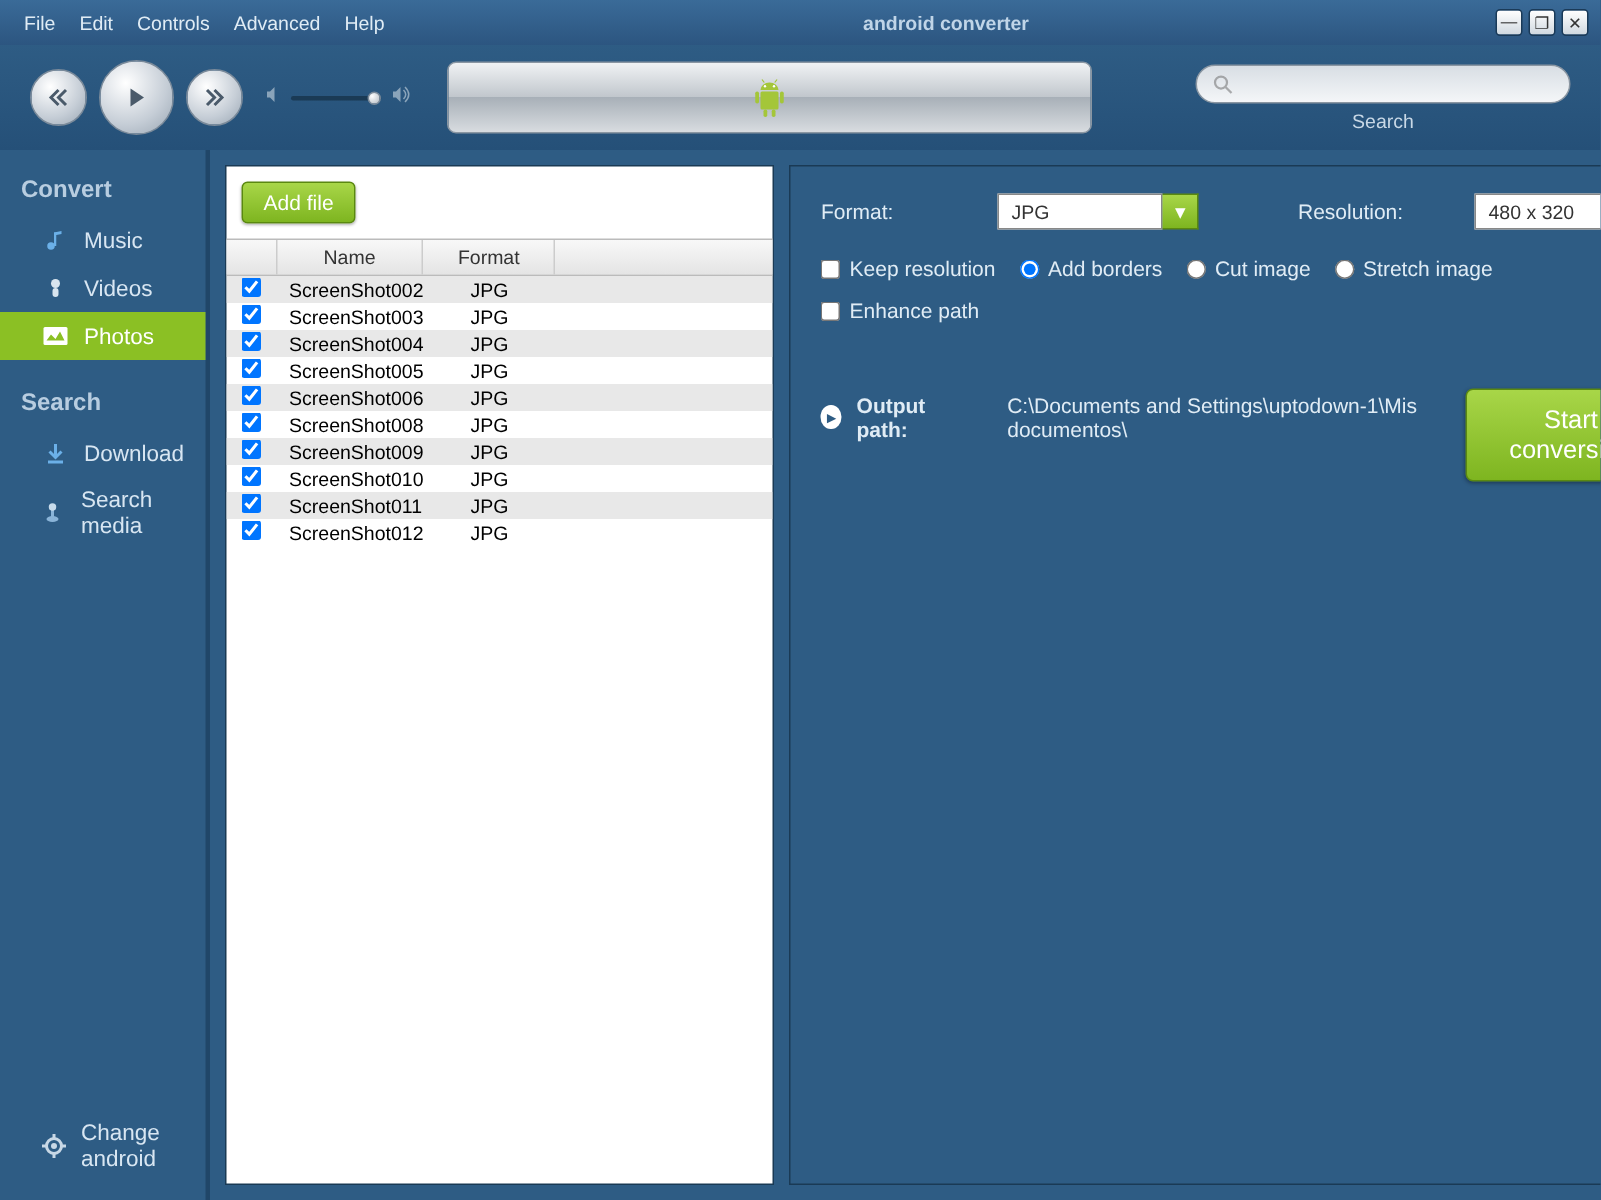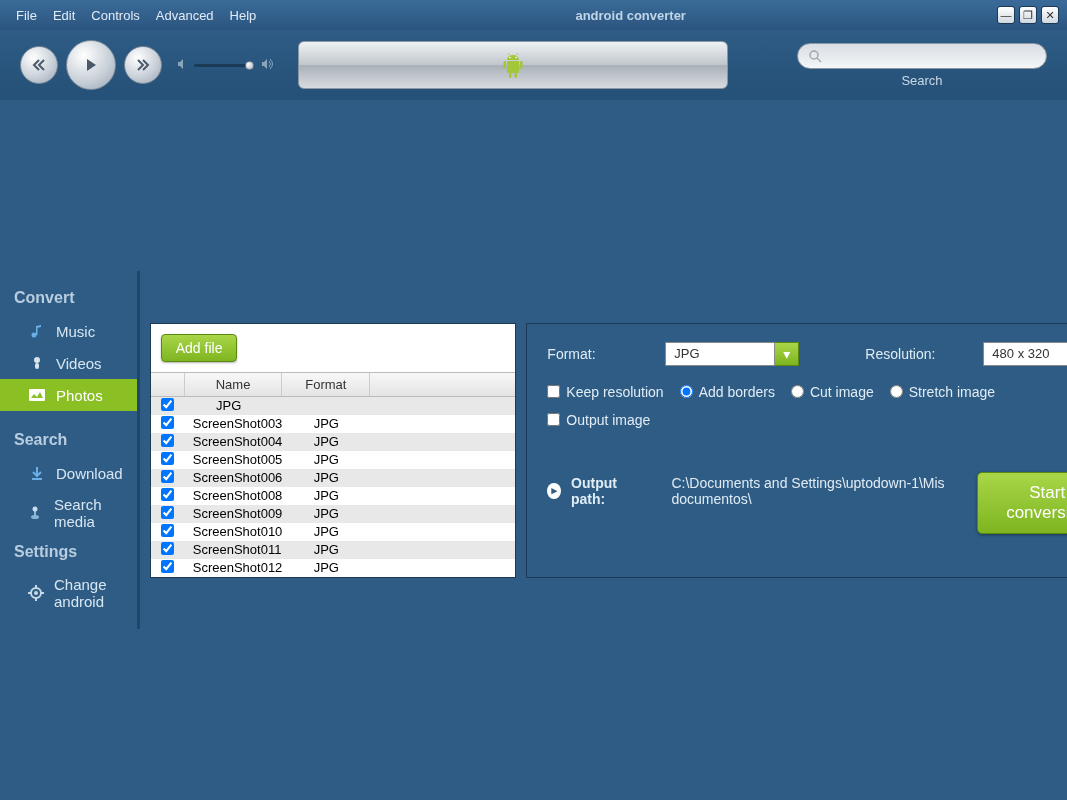--- a/index.html
+++ b/index.html
@@ -18,21 +18,21 @@
 .vol-group { display:flex; align-items:center; gap:6px; color:#bcd0e0; }
 .vol-track { width:60px; height:3px; background:#1a3a55; border-radius:2px; position:relative;}
 .vol-track .nub{ position:absolute; right:0; top:-3px; width:9px; height:9px; border-radius:50%; background:radial-gradient(circle at 30% 30%,#fff,#b0b8c0); border:1px solid #7a8a9a;}
 .banner { flex:1; max-width: 430px; height: 48px; background: linear-gradient(to bottom,#f0f2f4,#c0c6cc 50%,#a8b0b8 50%,#d8dce0); border:1px solid #8a96a2; border-radius:6px; margin-left:10px; display:flex; align-items:center; justify-content:center;}
 .android-icon{ width:24px; height:28px;}
 .search-wrap { display:flex; flex-direction:column; align-items:center; gap:4px; margin-left:auto;}
 .search-box { width:250px; height:26px; border-radius:13px; background:linear-gradient(to bottom,#d8dee4,#f4f6f8); border:1px solid #8a96a2; display:flex; align-items:center; padding:0 10px;}
 .search-box svg{ opacity:0.5;}
 .search-label { color:#c8d8e6; font-size:13px; }
 
-.body-area { display:flex; height: calc(800px - 100px); align-items: center; }
+.body-area { display:flex; height: calc(800px - 100px); }
 
 .sidebar { width: 270px; background:#2e5c84; padding: 12px 0; display:flex; flex-direction:column; border-right:3px solid #204668;}
 .side-section-title { color:#b8cde0; font-size:16px; font-weight:bold; padding:6px 14px 8px;}
 .side-item { display:flex; align-items:center; gap:10px; color:#d8e6f2; font-size:15px; padding:7px 14px 7px 28px; cursor:pointer;}
 .side-item.active { background:#8bc024; color:#fff;}
 .side-item .icn { width:18px; height:18px; display:flex; align-items:center; justify-content:center;}
 .side-spacer { height: 14px; }
 .side-flex { flex:1; }
 
 .main { flex:1; background:#2e5c84; padding:10px; display:flex; flex-direction:row; gap:10px;}
@@ -193,21 +193,20 @@
             <svg width="16" height="16" viewBox="0 0 16 16">
               <ellipse cx="7" cy="12" rx="4" ry="2" fill="#8ab4d8"></ellipse>
               <rect x="6" y="4" width="2" height="8" fill="#8ab4d8"></rect>
               <circle cx="7" cy="4" r="2.5" fill="#c8dcec"></circle>
             </svg>
           </span>
           <span>Search media</span>
         </div>
       </div>
     <div class="side-flex"></div>
-    <div class="side-section-title">Settings</div>
     <div id="settings-items">
         <div class="side-item">
           <span class="icn">
             <svg width="16" height="16" viewBox="0 0 16 16">
               <circle cx="8" cy="8" r="5" fill="none" stroke="#c8d8e6" stroke-width="2"></circle>
               <circle cx="8" cy="8" r="2" fill="#c8d8e6"></circle>
               <g stroke="#c8d8e6" stroke-width="2">
                 <line x1="8" y1="0" x2="8" y2="3"></line>
                 <line x1="8" y1="13" x2="8" y2="16"></line>
                 <line x1="0" y1="8" x2="3" y2="8"></line>
@@ -227,20 +226,21 @@
       </div>
       <div class="table-header">
         <div class="th check"></div>
         <div class="th name">Name</div>
         <div class="th format">Format</div>
         <div class="th pad"></div>
       </div>
       <div class="table-body" id="table-body">
           <div class="row odd">
             <div class="cell check"><input type="checkbox" checked="" style=""></div>
+            <div class="cell name">ScreenShot002</div>
             <div class="cell format">JPG</div>
             <div class="cell pad"></div>
           </div>
           <div class="row">
             <div class="cell check"><input type="checkbox" checked="" style=""></div>
             <div class="cell name">ScreenShot003</div>
             <div class="cell format">JPG</div>
             <div class="cell pad"></div>
           </div>
           <div class="row odd">
@@ -322,21 +322,21 @@
             <span>Cut image</span>
           </label>
         <label class="chk">
             <input type="radio" name="rm" style="">
             <span>Stretch image</span>
           </label>
       </div>
       <div class="check-row">
         <label class="chk">
             <input type="checkbox" style="">
-            <span>Output image</span>
+            <span>Enhance path</span>
           </label>
       </div>
       <div class="bottom-row">
         <div class="output-row">
           <div class="arrow-icn">▸</div>
           <span style="font-weight:bold;">Output path:</span>
           <span style="width:10px"></span>
           <span>C:\Documents and Settings\uptodown-1\Mis documentos\</span>
         </div>
         <button class="start-btn">Start conversion</button>

